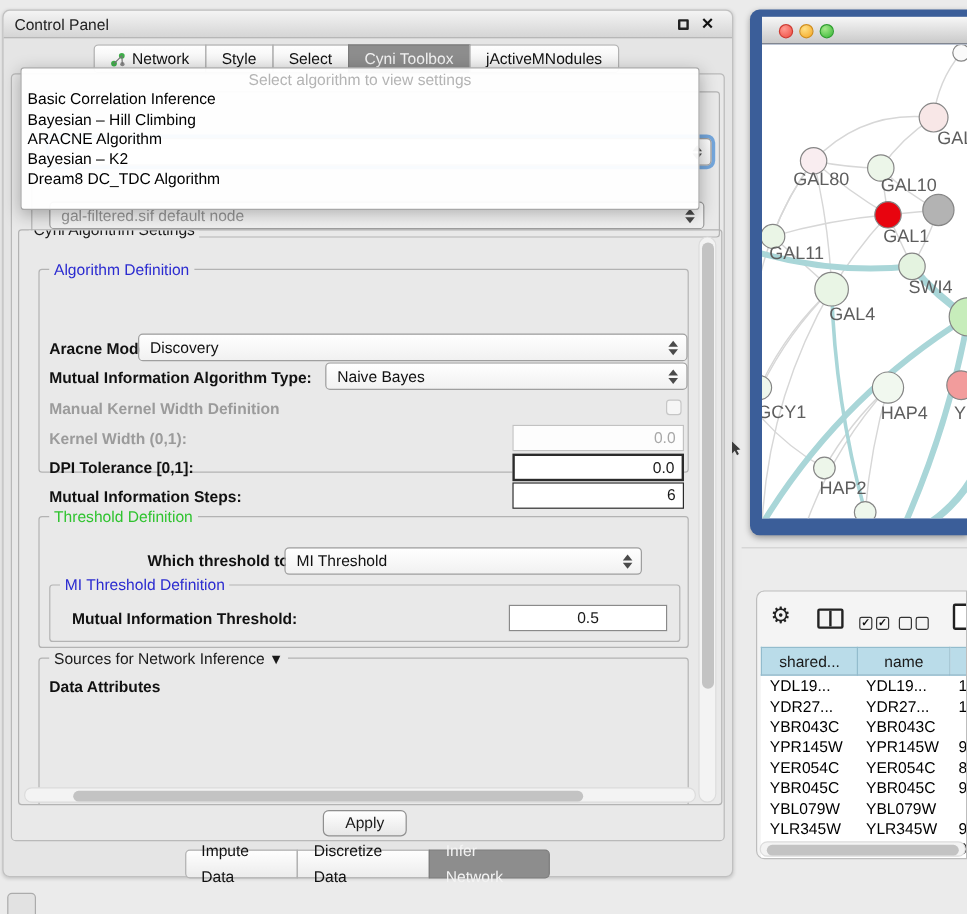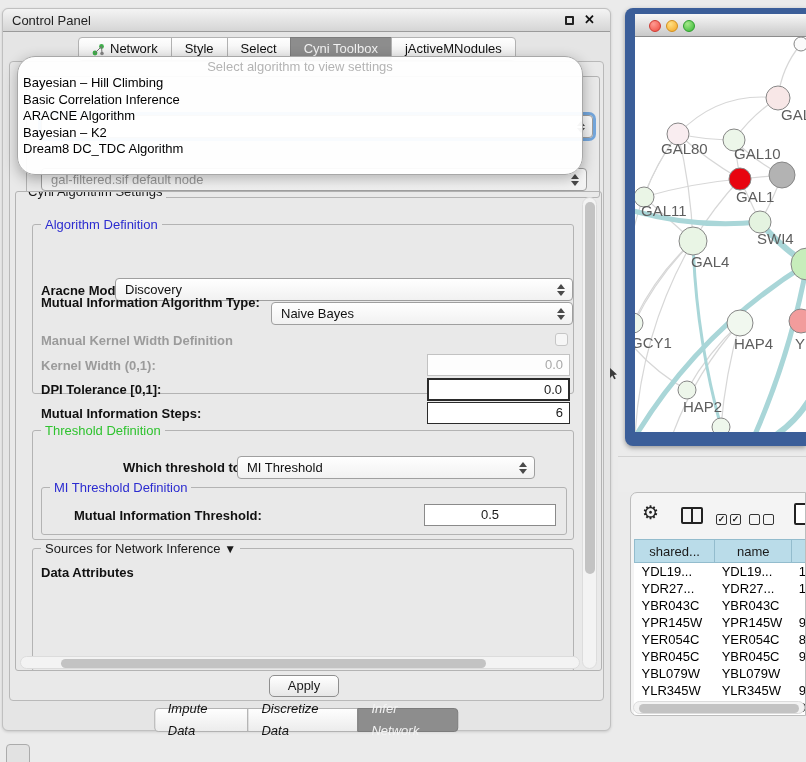--- a/index.html
+++ b/index.html
@@ -50,37 +50,37 @@
   .field.strong { border:2px solid #2b2b2b; }
   .field.medium { border:1px solid #2b2b2b; }
 
   .lbl { position:absolute; font-weight:bold; font-size:13px; color:#111; white-space:nowrap; }
   .lbl.dis { color:#9b9b9b; }
   .checkbox { position:absolute; width:13px; height:13px; border:1px solid #c6c6c6;
     border-radius:3px; background:#f6f6f6; }
 
   
   .popup { position:absolute; left:14px; top:47px; width:566px; height:119px;
-    background:rgba(255,255,255,.95); border:1px solid #a8a8a8; border-radius:18px;
+    background:rgba(255,255,255,.95); border:1px solid #a8a8a8; border-radius:3px;
     box-shadow:0 4px 14px rgba(0,0,0,.3); z-index:30; overflow:hidden; }
   .popup .prompt { height:16px; line-height:16px; text-align:center; color:#b4b4b4; font-size:13px; margin-top:2px; }
   .popup .item { height:16.5px; line-height:16.5px; padding-left:5px; font-size:13px; color:#000; }
   .popup .item.bold { font-weight:normal; }
 
   
   .vtrack { position:absolute; width:15px; background:#f3f3f3; border:1px solid #dcdcdc; border-radius:8px; }
   .vthumb { position:absolute; left:2px; width:10px; background:#c3c3c3; border-radius:6px; }
   .htrack { position:absolute; height:13px; background:#f3f3f3; border:1px solid #dcdcdc; border-radius:8px; }
   .hthumb { position:absolute; top:2px; height:9px; background:#c3c3c3; border-radius:6px; }
 
   .apply-btn { position:absolute; left:266px; top:666px; width:70px; height:22px;
     background:linear-gradient(#ffffff,#e7e7e7); border:1px solid #8f8f8f; border-radius:5px;
     text-align:center; line-height:20px; font-size:13px; }
 
-  .bottom-tabs { position:absolute; left:50%; transform:translateX(-50%); top:699px; display:flex;font-style:italic; }
+  .bottom-tabs { position:absolute; left:50%; transform:translateX(-50%); top:699px; display:flex; }
 
   .mini-btn { position:absolute; left:6px; top:744px; width:24px; height:22px;
     background:#e2e2e2; border:1px solid #ababab; border-radius:4px; }
 
   
   .net-frame { position:absolute; left:625px; top:8px; width:181px; height:438px;
     background:#3b5e99; border-radius:8px 0 0 8px; box-shadow:0 2px 5px rgba(0,0,0,.35); }
   .net-titlebar { position:absolute; left:10px; top:6px; width:171px; height:23px;
     background:linear-gradient(#f7f7f7,#c9c9c9); border-bottom:1px solid #8c8c8c; }
   .light { position:absolute; top:5.5px; width:12px; height:12px; border-radius:50%; }
@@ -164,22 +164,22 @@
             <i class="up"></i>
             <i class="dn"></i>
           </span>
       </div>
     </div>
   </div>
 
   <div class="popup">
     <div class="prompt">Select algorithm to view settings</div>
     <div>
+        <div class="item">Basic Correlation Inference</div>
         <div class="item">Bayesian – Hill Climbing</div>
-        <div class="item">Basic Correlation Inference</div>
         <div class="item bold">ARACNE Algorithm</div>
         <div class="item">Bayesian – K2</div>
         <div class="item">Dream8 DC_TDC Algorithm</div>
       </div>
   </div>
 
   <div class="groupbox" style="left:12px; top:182px; width:587px; height:480px; overflow:hidden;">
     <span class="glabel">Cyni Algorithm Settings</span>
 
     <div class="groupbox" style="left:16px; top:32px; width:542px; height:170px;">
@@ -187,21 +187,21 @@
 
       <span class="lbl" style="left:8px; top:58px;">Aracne Mode:</span>
       <div class="combo" style="left:82px; top:53px; width:458px; height:23px;">
         <span>Discovery</span>
         <span class="spin">
             <i class="up"></i>
             <i class="dn"></i>
           </span>
       </div>
 
-      <span class="lbl" style="left:8px; top:70px;">Mutual Information Algorithm Type:</span>
+      <span class="lbl" style="left:8px; top:82px;">Mutual Information Algorithm Type:</span>
       <div class="combo" style="left:238px; top:77px; width:302px; height:23px;">
         <span>Naive Bayes</span>
         <span class="spin">
             <i class="up"></i>
             <i class="dn"></i>
           </span>
       </div>
 
       <span class="lbl dis" style="left:8px; top:108px;">Manual Kernel Width Definition</span>
       <span class="checkbox" style="left:522px; top:108px;"></span>
@@ -224,21 +224,21 @@
       <div class="combo" style="left:204px; top:25px; width:298px; height:23px;">
         <span>MI Threshold</span>
         <span class="spin">
             <i class="up"></i>
             <i class="dn"></i>
           </span>
       </div>
 
       <div class="groupbox" style="left:8px; top:56px; width:526px; height:48px;">
         <span class="glabel" style="color:#2b2bd0;">MI Threshold Definition</span>
-        <span class="lbl" style="left:18px; top:20px;padding-left:14px;">Mutual Information Threshold:</span>
+        <span class="lbl" style="left:4px; top:20px;padding-left:14px;">Mutual Information Threshold:</span>
         <div class="field" style="left:382px; top:16px; width:132px; height:22px;text-align:center;">0.5</div>
       </div>
     </div>
 
     <div class="groupbox" style="left:16px; top:356px; width:542px; height:124px;">
       <span class="glabel" style="font-weight:normal;">
         <span>Sources for Network Inference</span>
         <span style="font-size:12px;">▼</span>
       </span>
       <span class="lbl" style="left:8px; top:16px;">Data Attributes</span>

